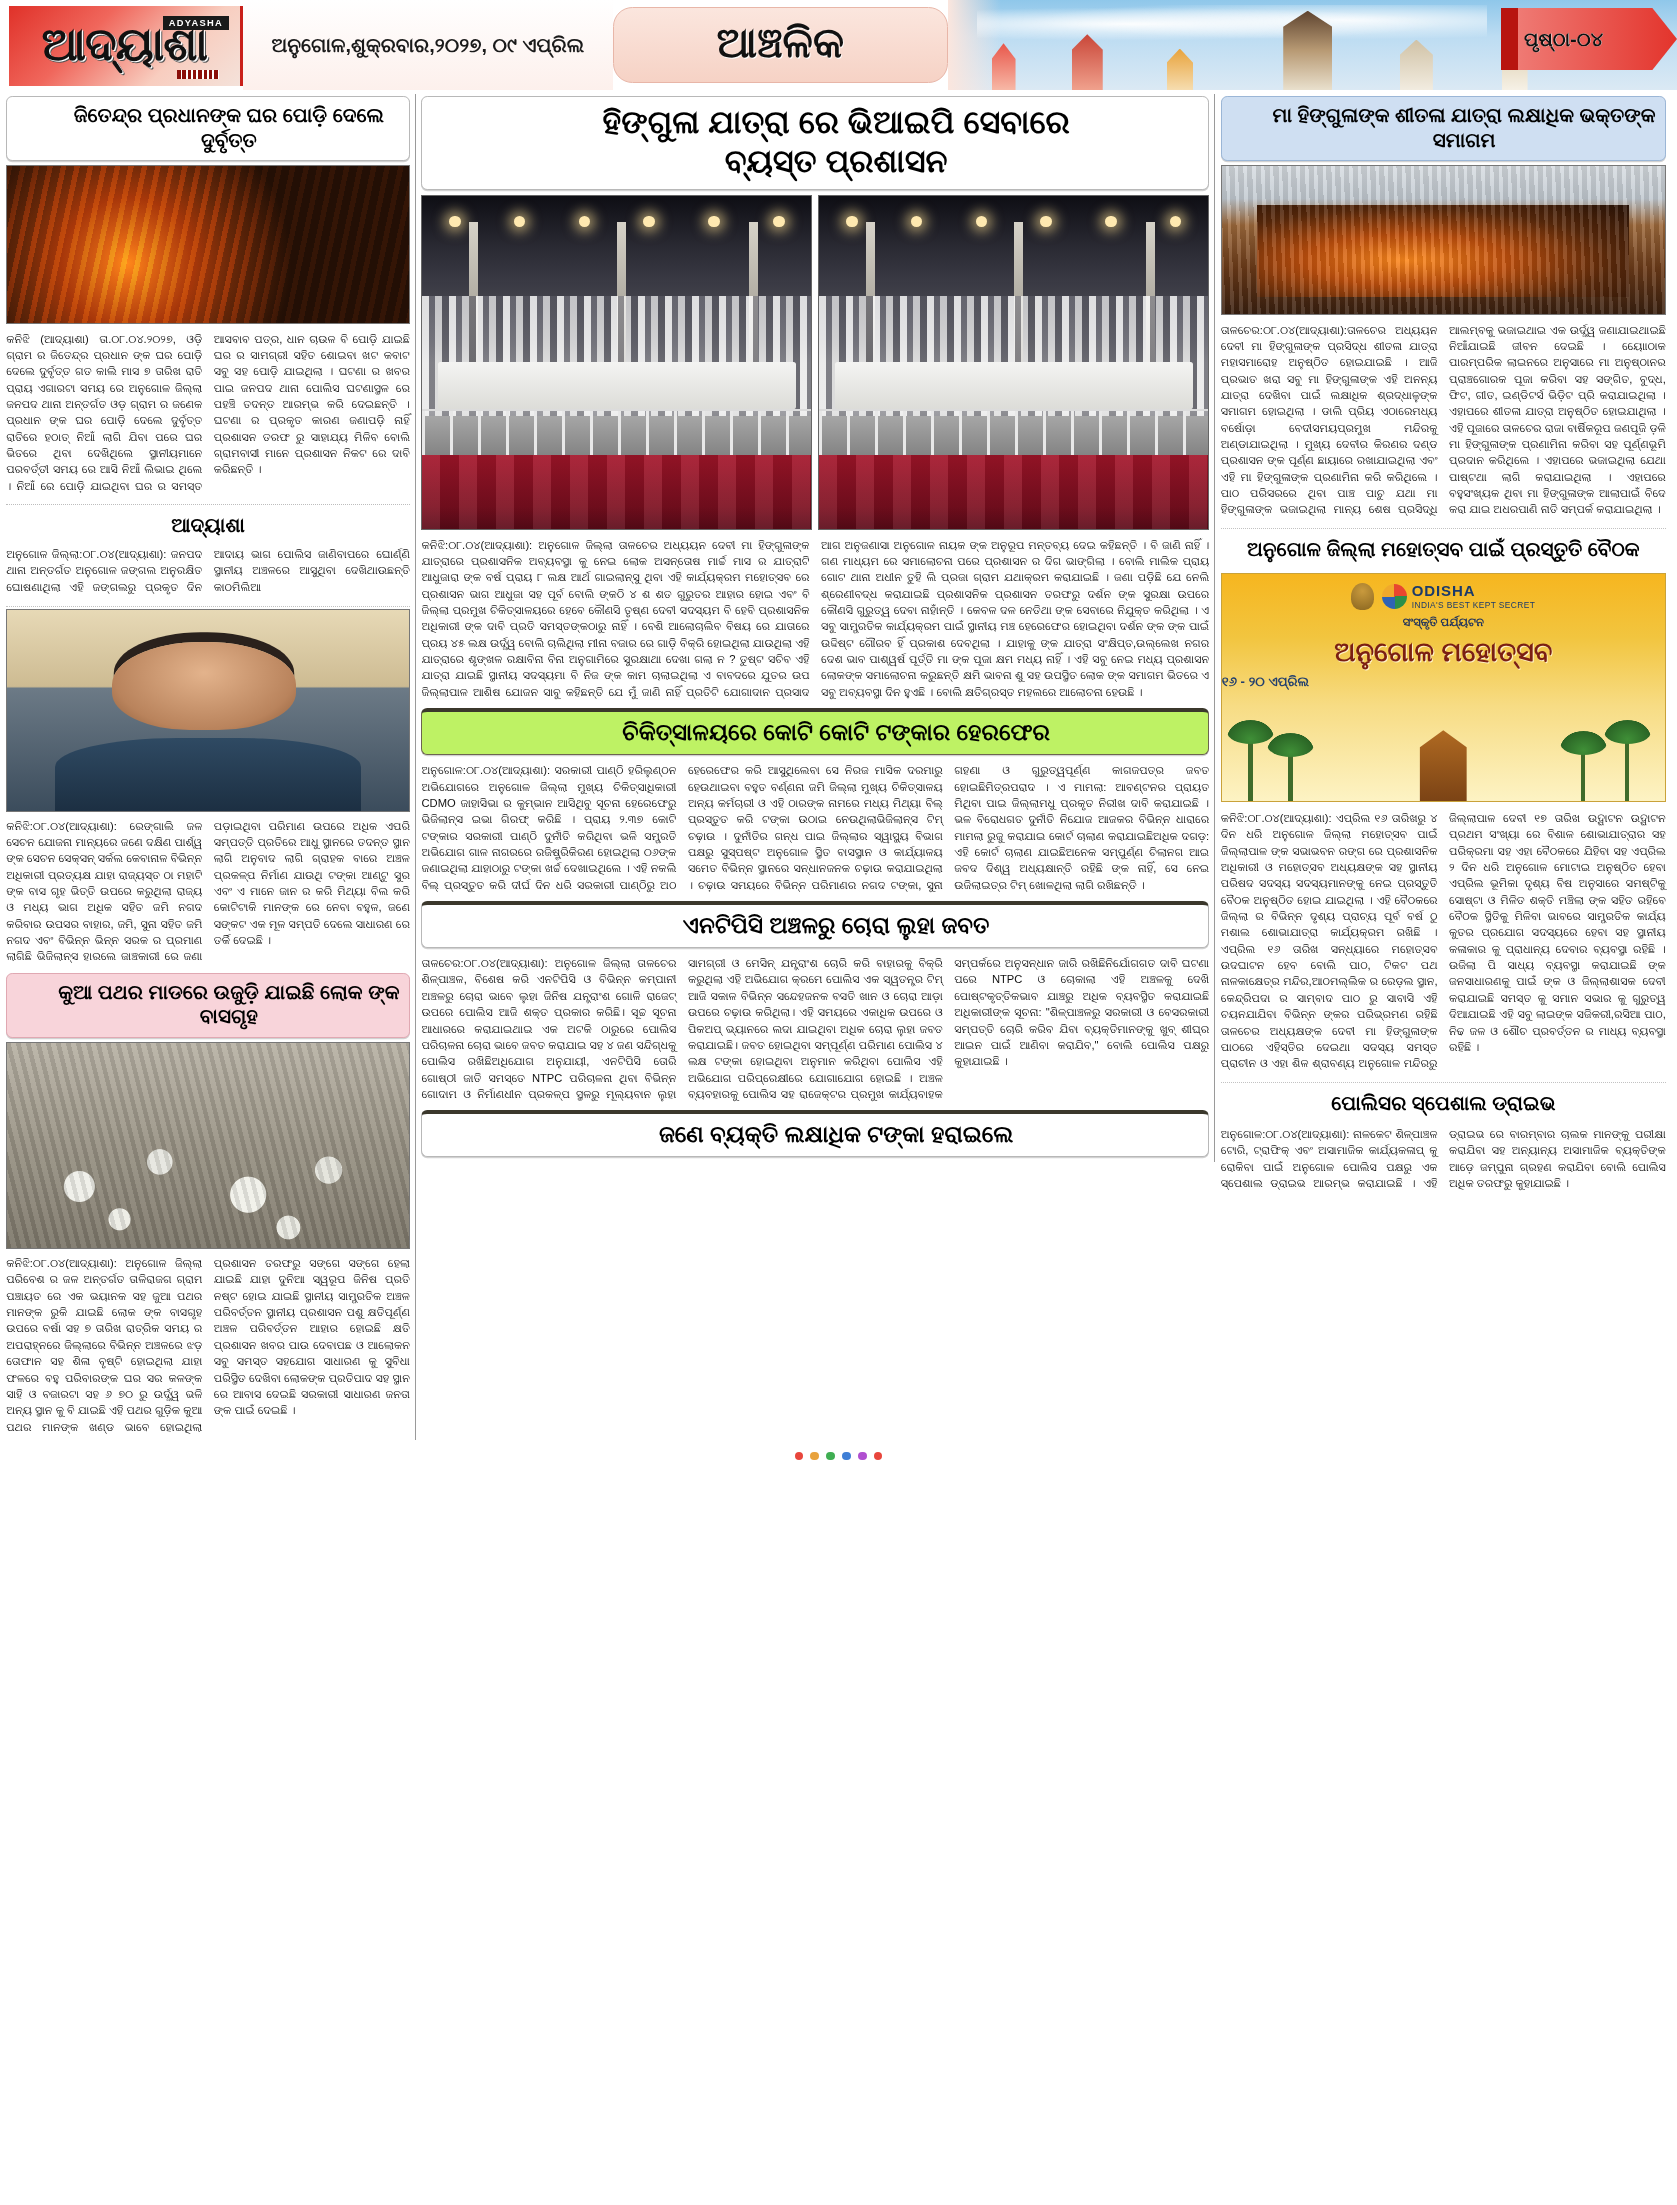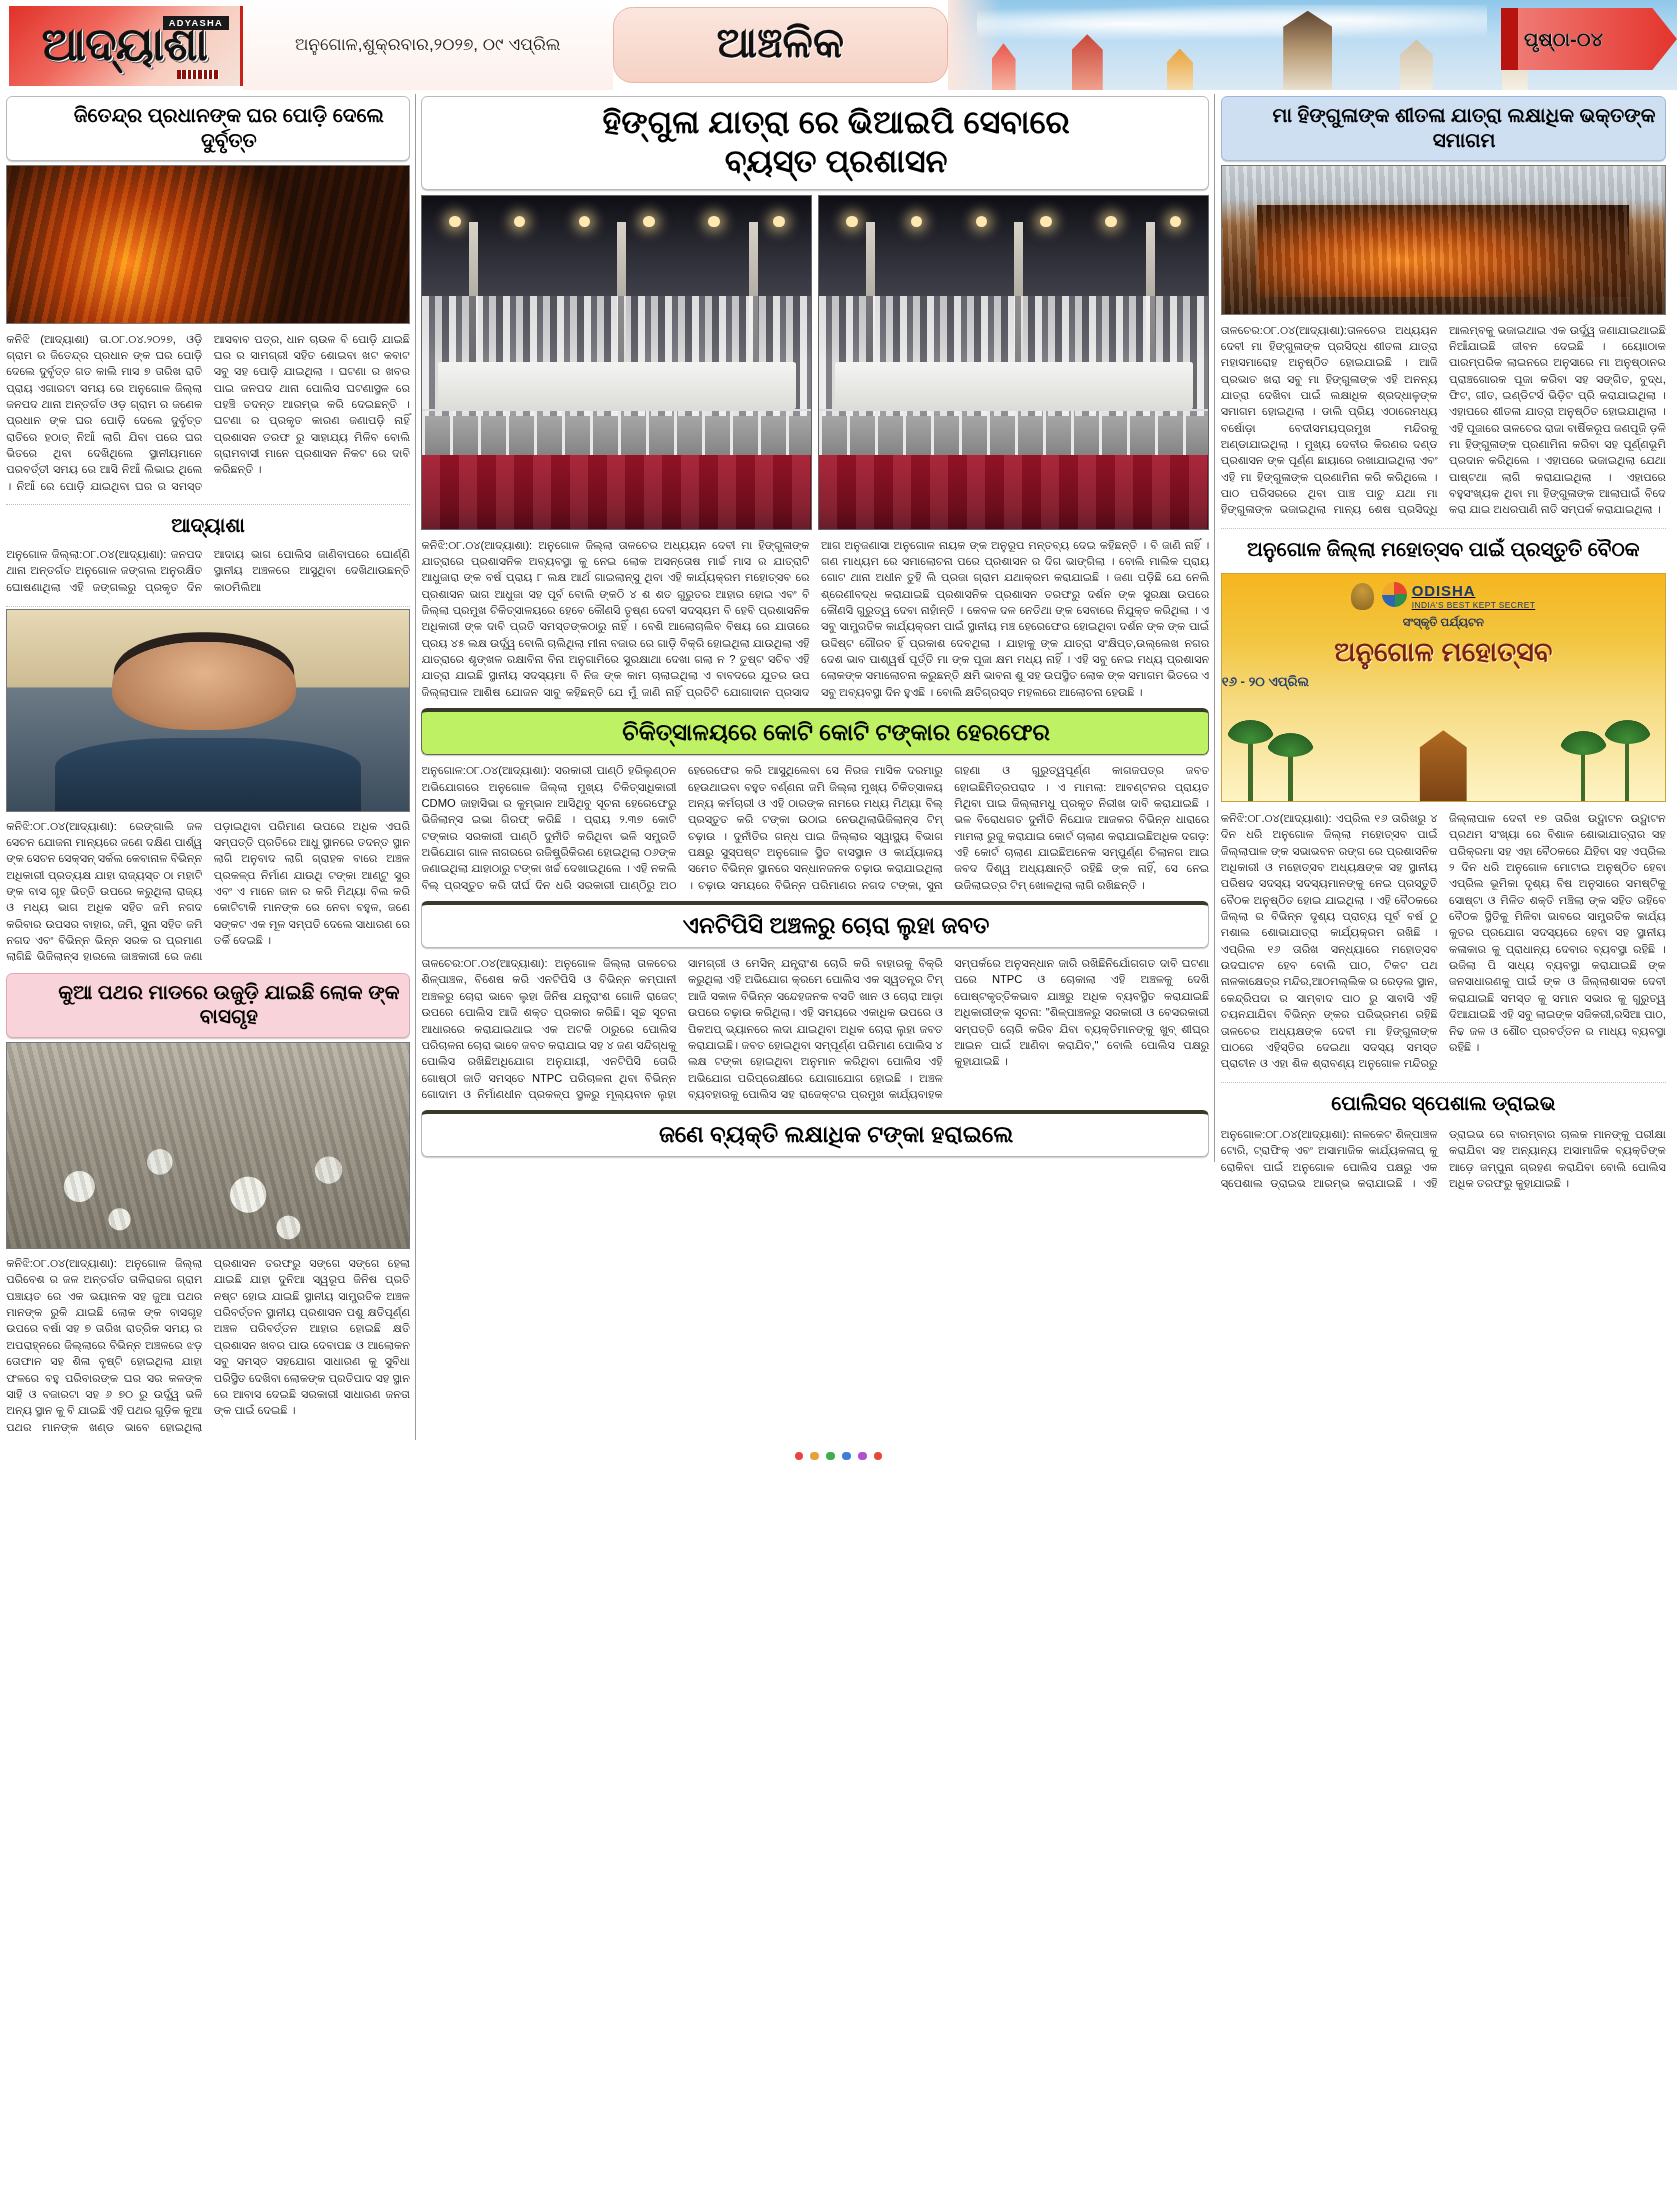--- a/index.html
+++ b/index.html
@@ -55,22 +55,22 @@
     background: repeating-linear-gradient(90deg,#8b0f0a 0 3.5px,#fff 3.5px 5.3px);
   }
   .dateline-wrap {
     flex: 0 0 370px;
     display: flex;
     align-items: center;
     justify-content: center;
     background: linear-gradient(180deg,#ffffff 0%,#fdf0ec 100%);
   }
   .dateline {
-    font-size: 17px;
-    font-weight: normal;
+    font-size: 20px;
+    font-weight: bold;
     color: #1a1a1a;
     white-space: nowrap;
   }
   .section-chip {
     flex: 0 0 335px;
     margin: 7px 0;
     border: 0.9px solid #e8b6a8;
     border-radius: 19.4px;
     background: linear-gradient(180deg,#fbe6de 0%,#f6d2c5 100%);
     display: flex;
@@ -316,21 +316,21 @@
   }
   .ad .ad-top {
     display:flex; align-items:center; justify-content:center; gap:8px;
     padding-top: 8px;
   }
   .ad .emblem {
     width:23px; height:27px; border-radius:50% 50% 40% 40%;
     background: radial-gradient(circle at 50% 30%, #c99a3d, #8a6620);
   }
   .ad .odisha-logo {
-    display:flex; gap:4.4px;text-decoration:underline;
+    display:flex; align-items:center; gap:4.4px;
   }
   .ad .odisha-mark {
     width:25px; height:25px; border-radius:50%;
     background: conic-gradient(#e8462f 0 25%, #2c8f4a 0 50%, #2f63b5 0 75%, #f0a92b 0 100%);
   }
   .ad .odisha-word { font-size:15px; font-weight:bold; color:#1b3a6b; letter-spacing:0.9px; }
   .ad .ad-sub { text-align:center; font-size:8.4px; color:#1b3a6b; letter-spacing:0.4px; margin-top:0.9px; }
   .ad .ad-line { text-align:center; font-size:11.5px; color:#22345c; margin-top:6.2px; font-weight:bold; }
   .ad .ad-title {
     text-align:center; margin-top:8px;

